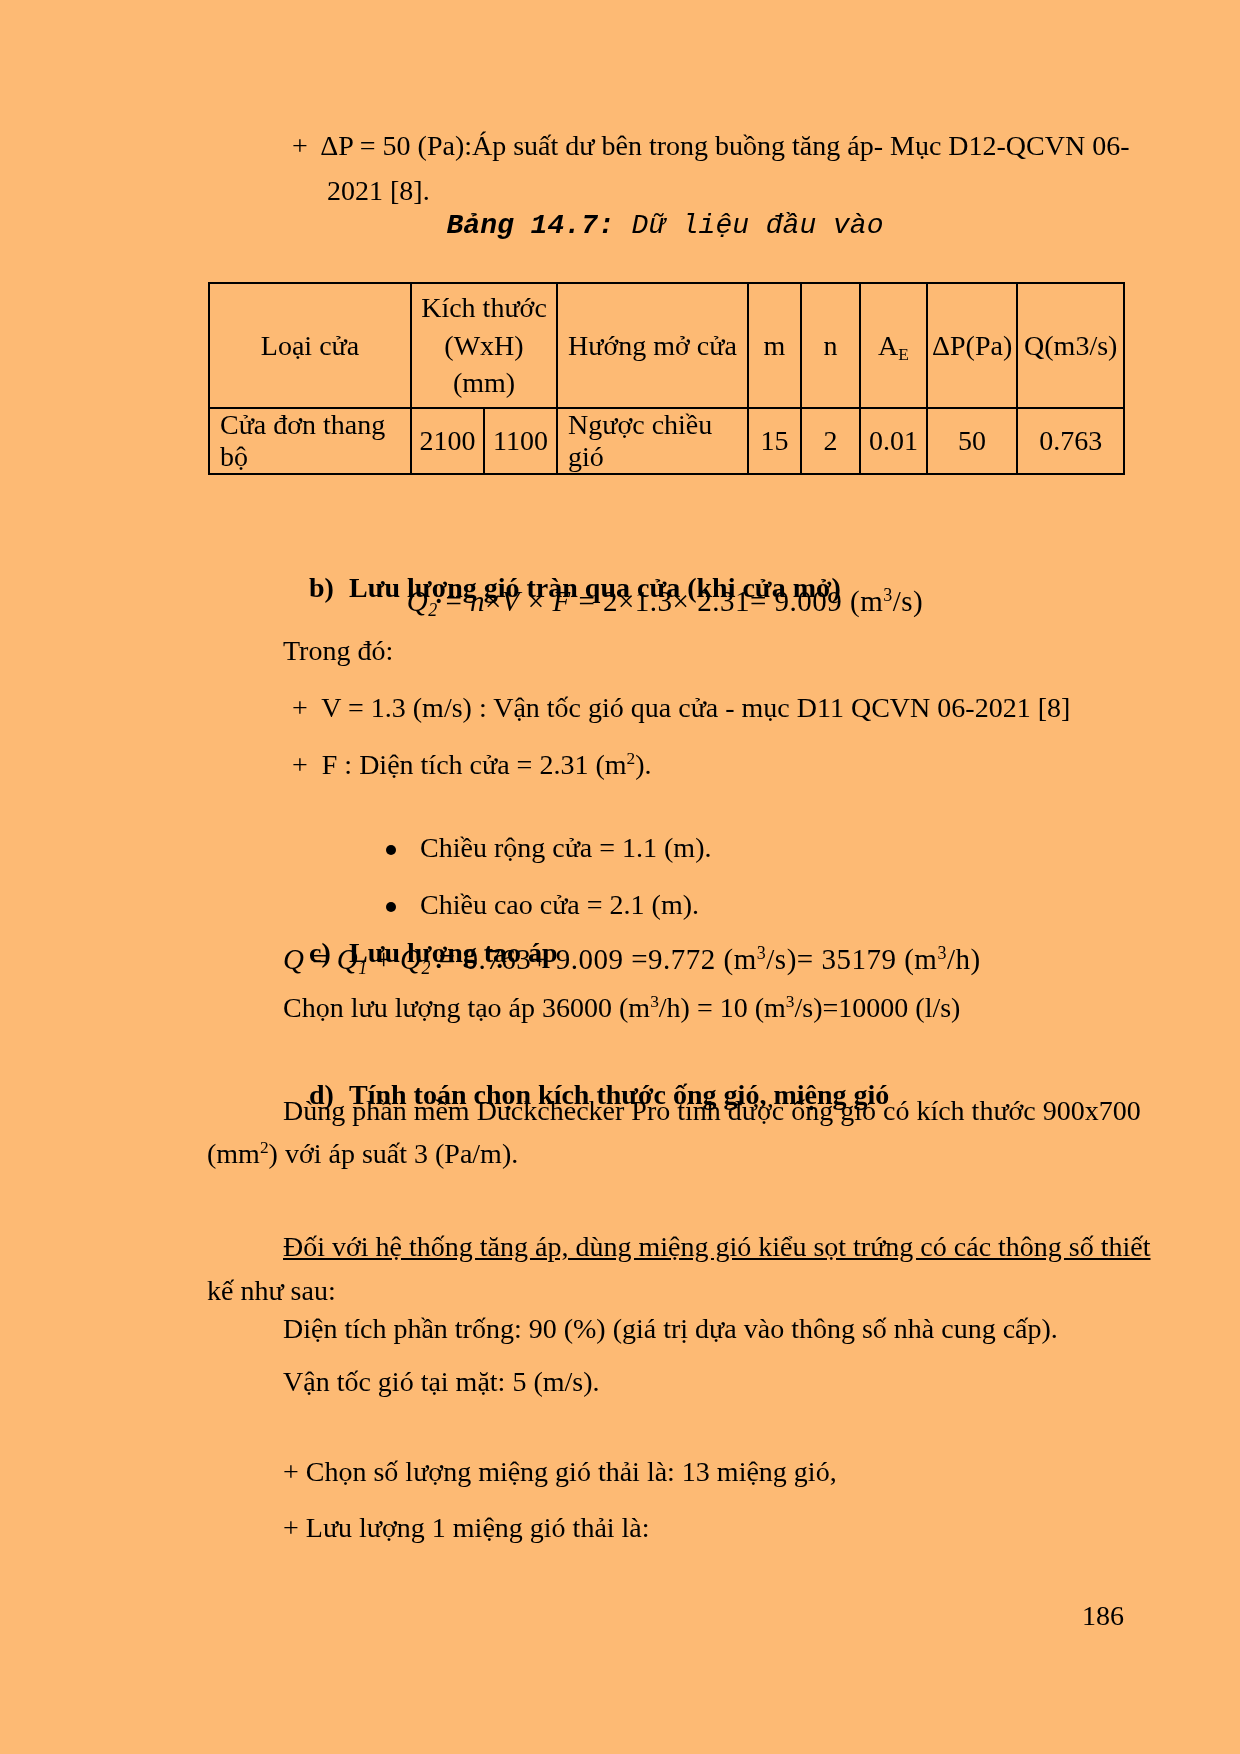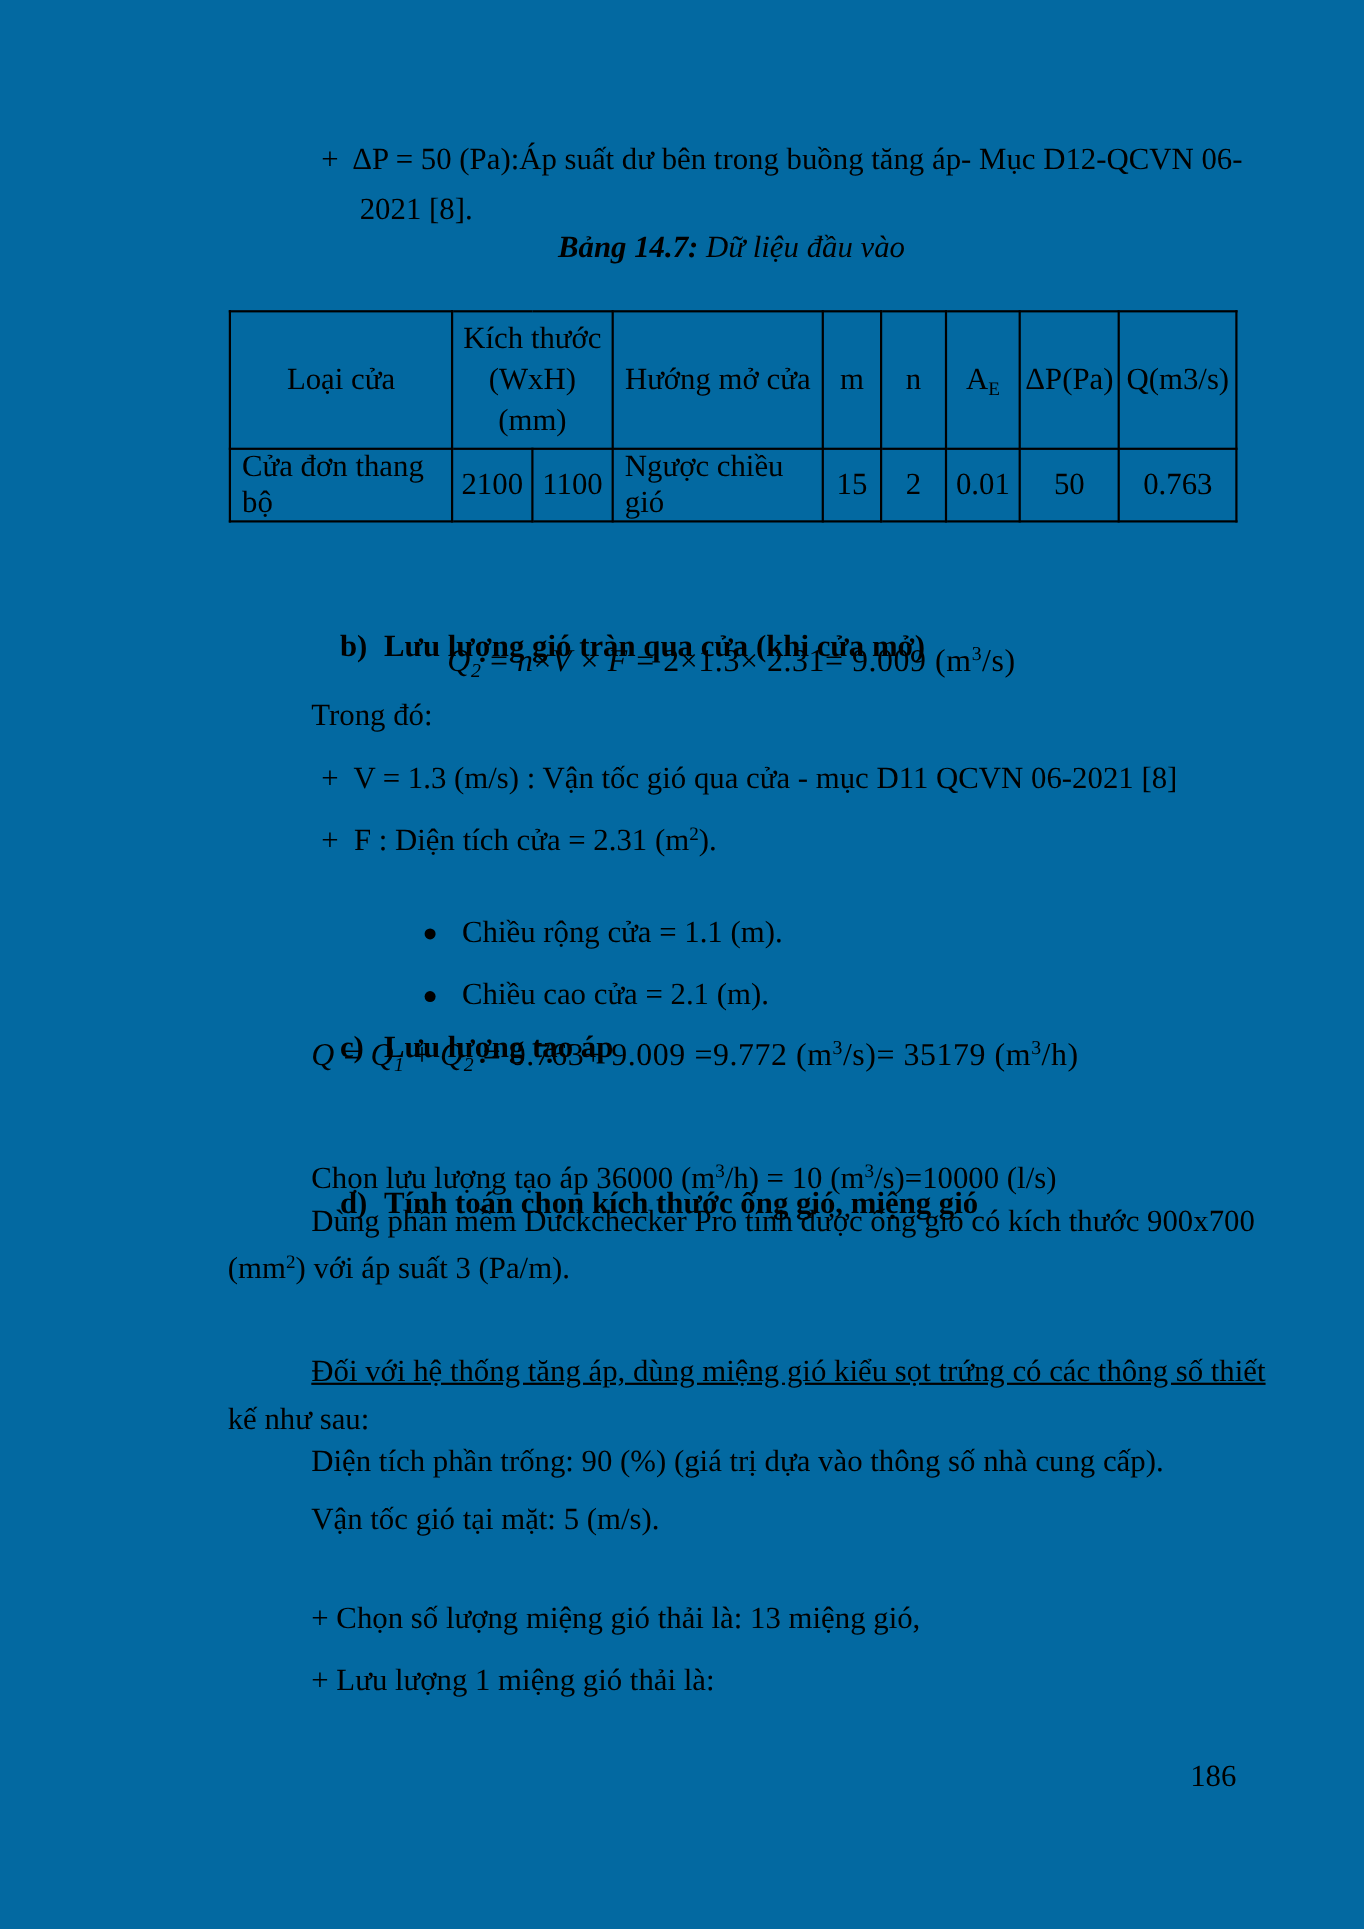--- a/index.html
+++ b/index.html
@@ -1,20 +1,20 @@
 <!DOCTYPE html>
 <html><head>
 <meta charset="utf-8">
 <style>
   html,body {margin:0; padding:0; background:#e8e8e8;}
   .page {
     position:relative;
     width:1240px; height:1754px;
     margin:0 auto;
-    background:#0369a1;
+    background:#fdba74;
     font-family:"Liberation Serif","DejaVu Serif",serif;
     font-size:28px;
     color:#000;
     overflow:hidden;
   }
   .ln {position:absolute; white-space:pre; line-height:1.25;}
   .center {text-align:center; white-space:normal;}
   .bold {font-weight:bold;}
   .it {font-style:italic;}
   sub,sup {font-size:0.62em; line-height:0;}
@@ -42,21 +42,21 @@
   tr.row {height:58px;}
 </style>
 </head>
 <body>
 
 <div class="page">
 
   <div class="ln" style="left:292px; top:128px;">+  ΔP = 50 (Pa):Áp suất dư bên trong buồng tăng áp- Mục D12-QCVN 06-</div>
   <div class="ln" style="left:327px; top:173px;">2021 [8].</div>
 
-  <div class="ln center" style="left:207px; top:208px; width:916px;"><span class="it bold">Bảng 14.7:</span><span class="it"> Dữ liệu đầu vào</span></div>
+  <div class="ln center" style="left:207px; top:208px; width:916px;font-family:Liberation Mono, monospace;"><span class="it bold">Bảng 14.7:</span><span class="it"> Dữ liệu đầu vào</span></div>
 
   <div class="tbl-wrap">
     <table class="data">
       <colgroup>
         <col style="width:202px">
           <col style="width:73px">
           <col style="width:73px">
         <col style="width:191px">
           <col style="width:53px">
           <col style="width:59px">
@@ -103,21 +103,21 @@
     <span class="dot"></span><span>Chiều rộng cửa = 1.1 (m).</span>
   </div>
   <div class="ln" style="left:358px; top:852px;">
     <span class="dot"></span><span>Chiều cao cửa = 2.1 (m).</span>
   </div>
 
   <div class="ln bold" style="left:281px; top:900px;">
     <span class="hlabel">c)</span><span>Lưu lượng tạo áp</span>
   </div>
   <div class="ln formula" style="left:283px; top:941px;text-align:center;"><span class="it">Q</span><span> = </span><span class="it">Q</span><sub class="it">1</sub><span> + </span><span class="it">Q</span><sub class="it">2</sub><span> = 0.763+ 9.009 =9.772 (m</span><sup>3</sup><span>/s)= 35179 (m</span><sup>3</sup><span>/h)</span></div>
-  <div class="ln" style="left:283px; top:1054px;"><span>Chọn lưu lượng tạo áp 36000 (m</span><sup>3</sup><span>/h) = 10 (m</span><sup>3</sup><span>/s)=10000 (l/s)</span></div>
+  <div class="ln" style="left:283px; top:990px;"><span>Chọn lưu lượng tạo áp 36000 (m</span><sup>3</sup><span>/h) = 10 (m</span><sup>3</sup><span>/s)=10000 (l/s)</span></div>
 
   <div class="ln bold" style="left:281px; top:1042px;">
     <span class="hlabel">d)</span><span>Tính toán chọn kích thước ống gió, miệng gió</span>
   </div>
   <div class="ln" style="left:283px; top:1093px;">Dùng phần mềm Duckchecker Pro tính được ống gió có kích thước 900x700</div>
   <div class="ln" style="left:207px; top:1136px;"><span>(mm</span><sup>2</sup><span>) với áp suất 3 (Pa/m).</span></div>
   <div class="ln" style="left:283px; top:1229px;text-decoration:underline;">Đối với hệ thống tăng áp, dùng miệng gió kiểu sọt trứng có các thông số thiết</div>
   <div class="ln" style="left:207px; top:1273px;">kế như sau:</div>
   <div class="ln" style="left:283px; top:1311px;">Diện tích phần trống: 90 (%) (giá trị dựa vào thông số nhà cung cấp).</div>
   <div class="ln" style="left:283px; top:1364px;">Vận tốc gió tại mặt: 5 (m/s).</div>

